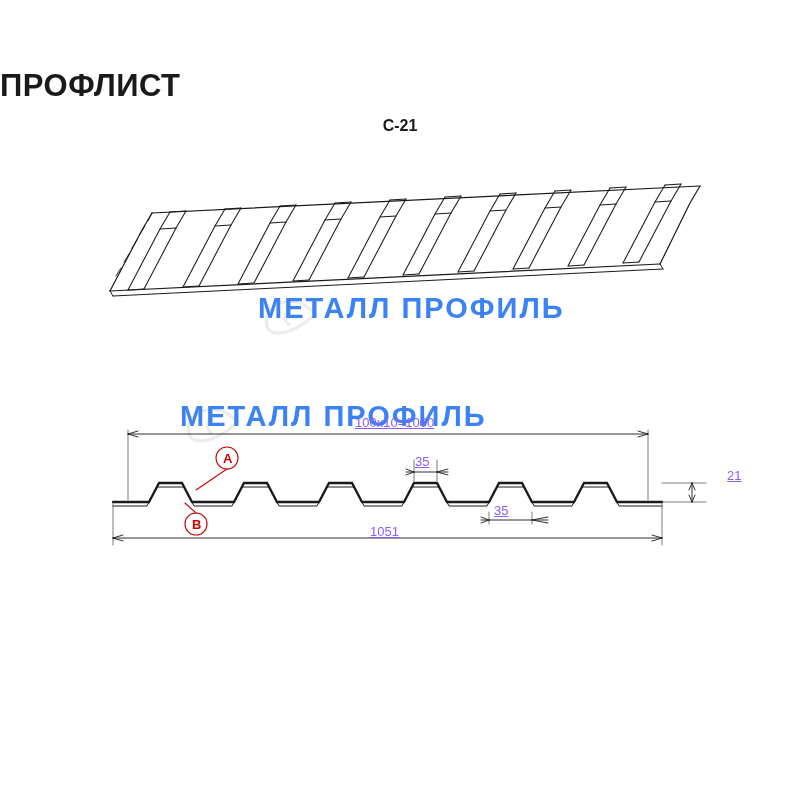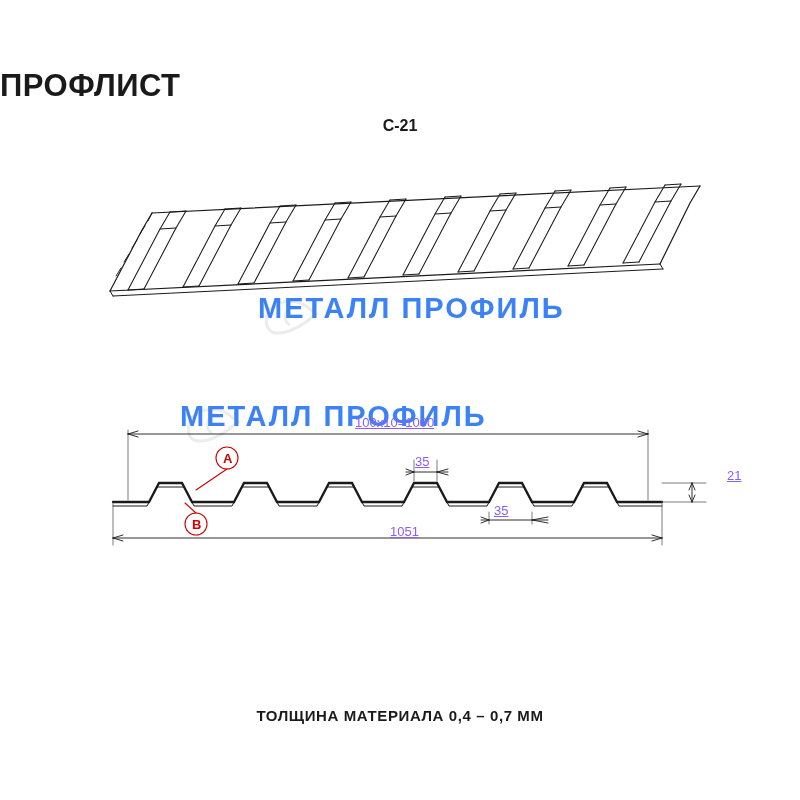--- a/index.html
+++ b/index.html
@@ -270,20 +270,19 @@
         <circle cx="196" cy="524" r="11" fill="#ffffff"></circle>
         <path d="M196 513 L185 503"></path>
       </g>
     </g>
   </svg>
 
   <div class="dim-label" style="left:355px; top:415px;">100х10=1000</div>
   <div class="dim-label" style="left:415px; top:454px;">35</div>
   <div class="dim-label" style="left:494px; top:503px;">35</div>
   <div class="dim-label" style="left:699px; top:468px;margin-left:28px;">21</div>
-  <div class="dim-label" style="left:390px; top:524px;">1051</div>
+  <div class="dim-label" style="left:370px; top:524px;">1051</div>
 
   <div class="callout-letter" style="left:223px; top:451px;">A</div>
   <div class="callout-letter" style="left:192px; top:517px;">B</div>
 
-  <div class="footer-note">ТОЛЩИНА МАТЕРИАЛА 0,4 – 0,7 ММ</div>
 
 </div>
 
 </body></html>

